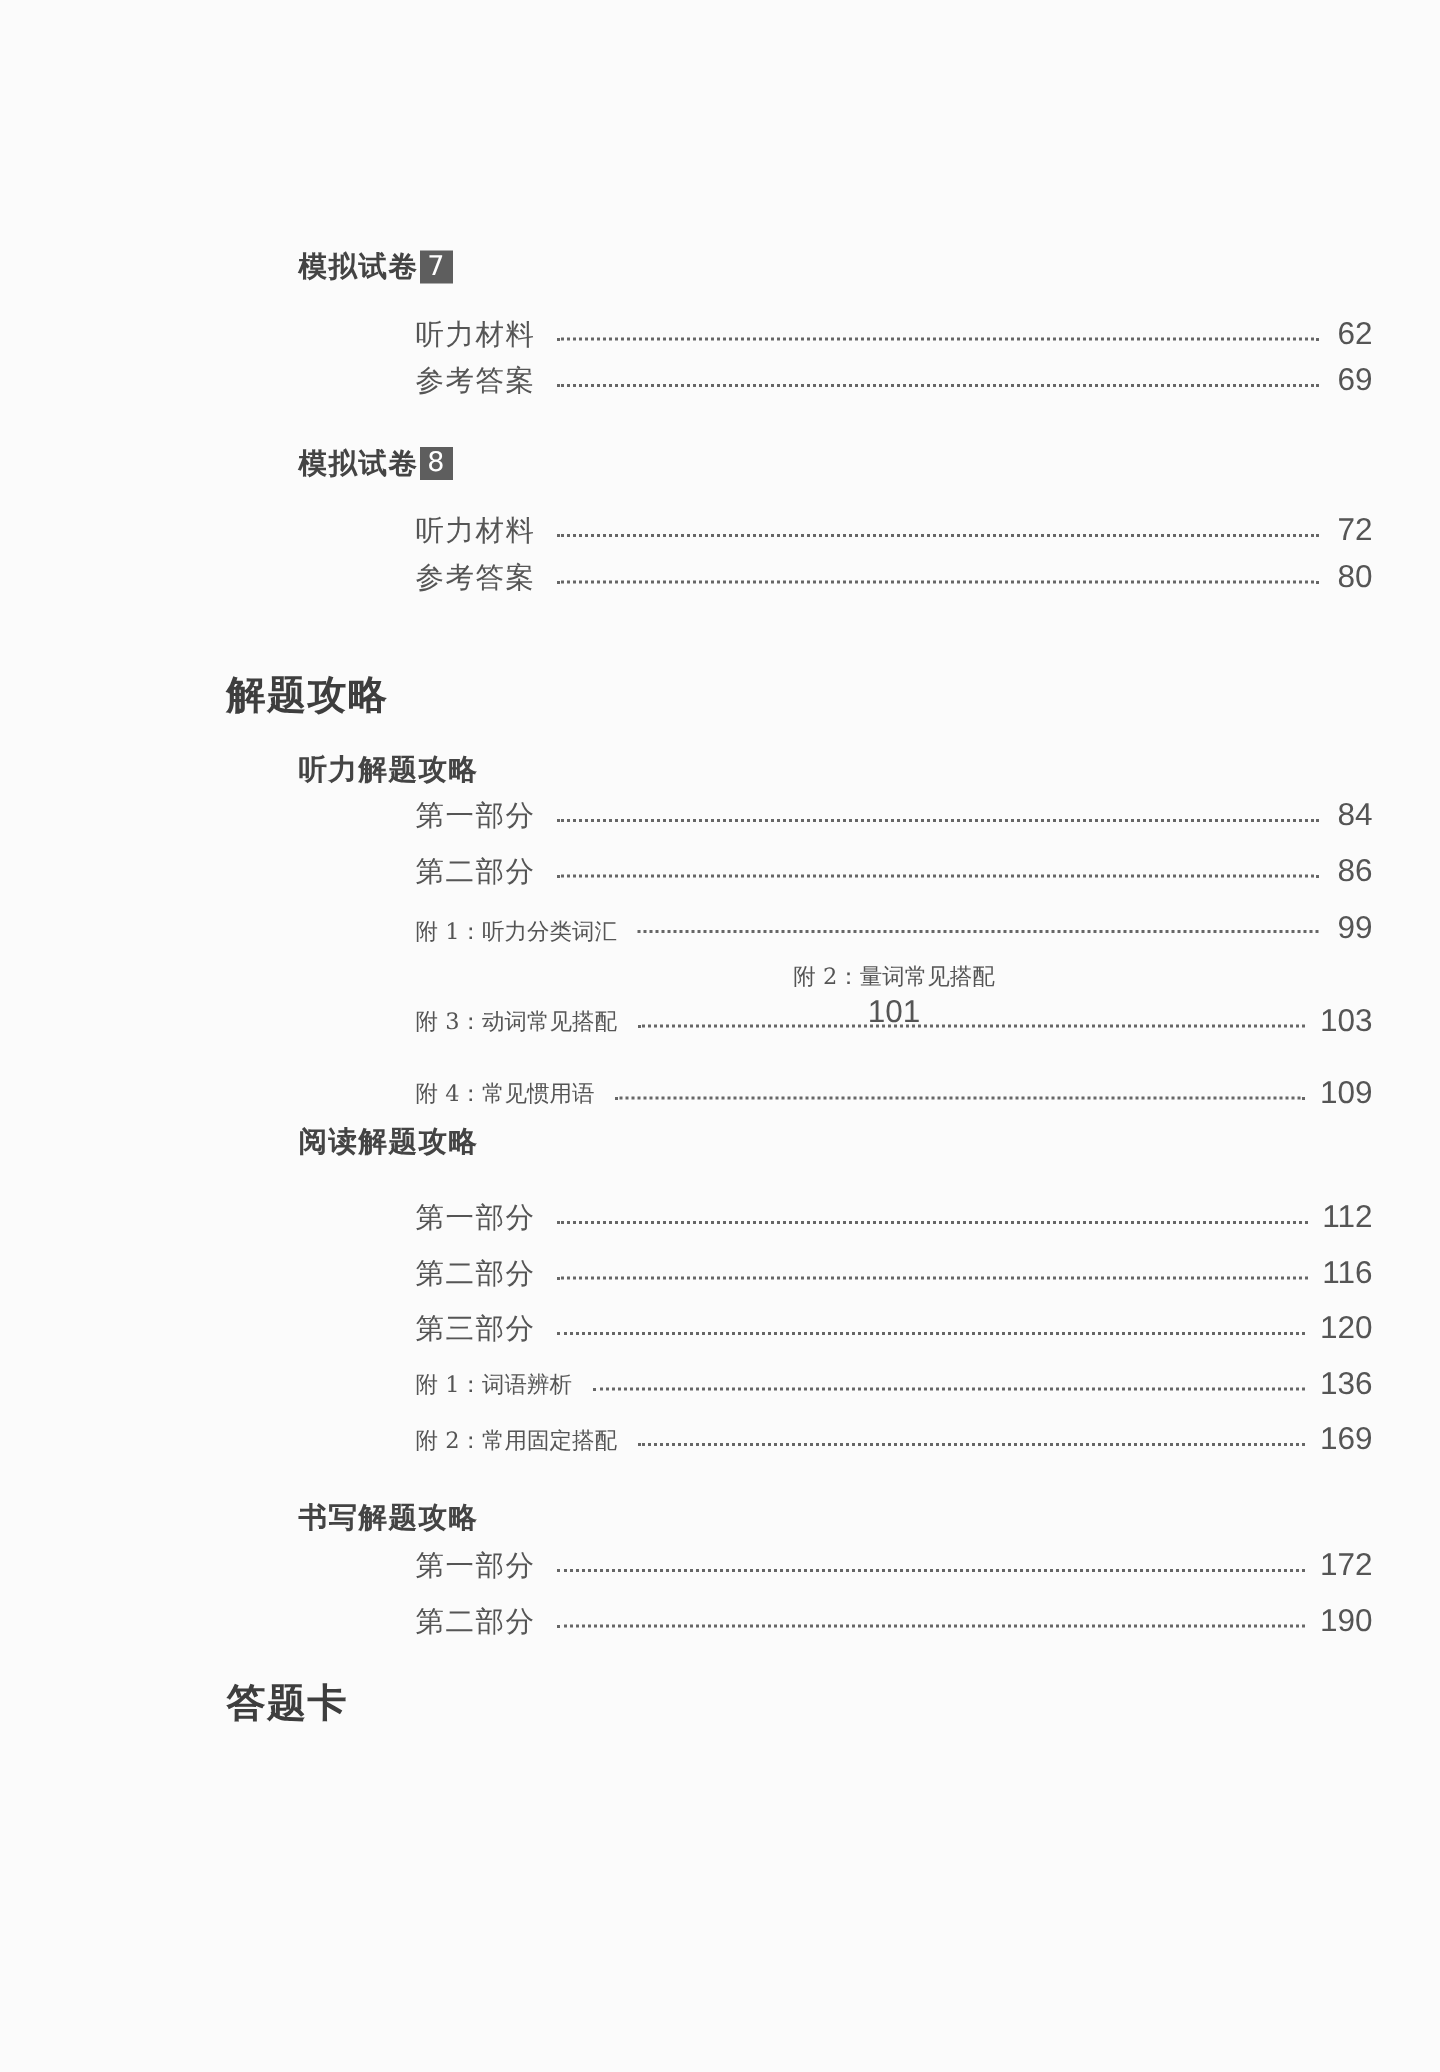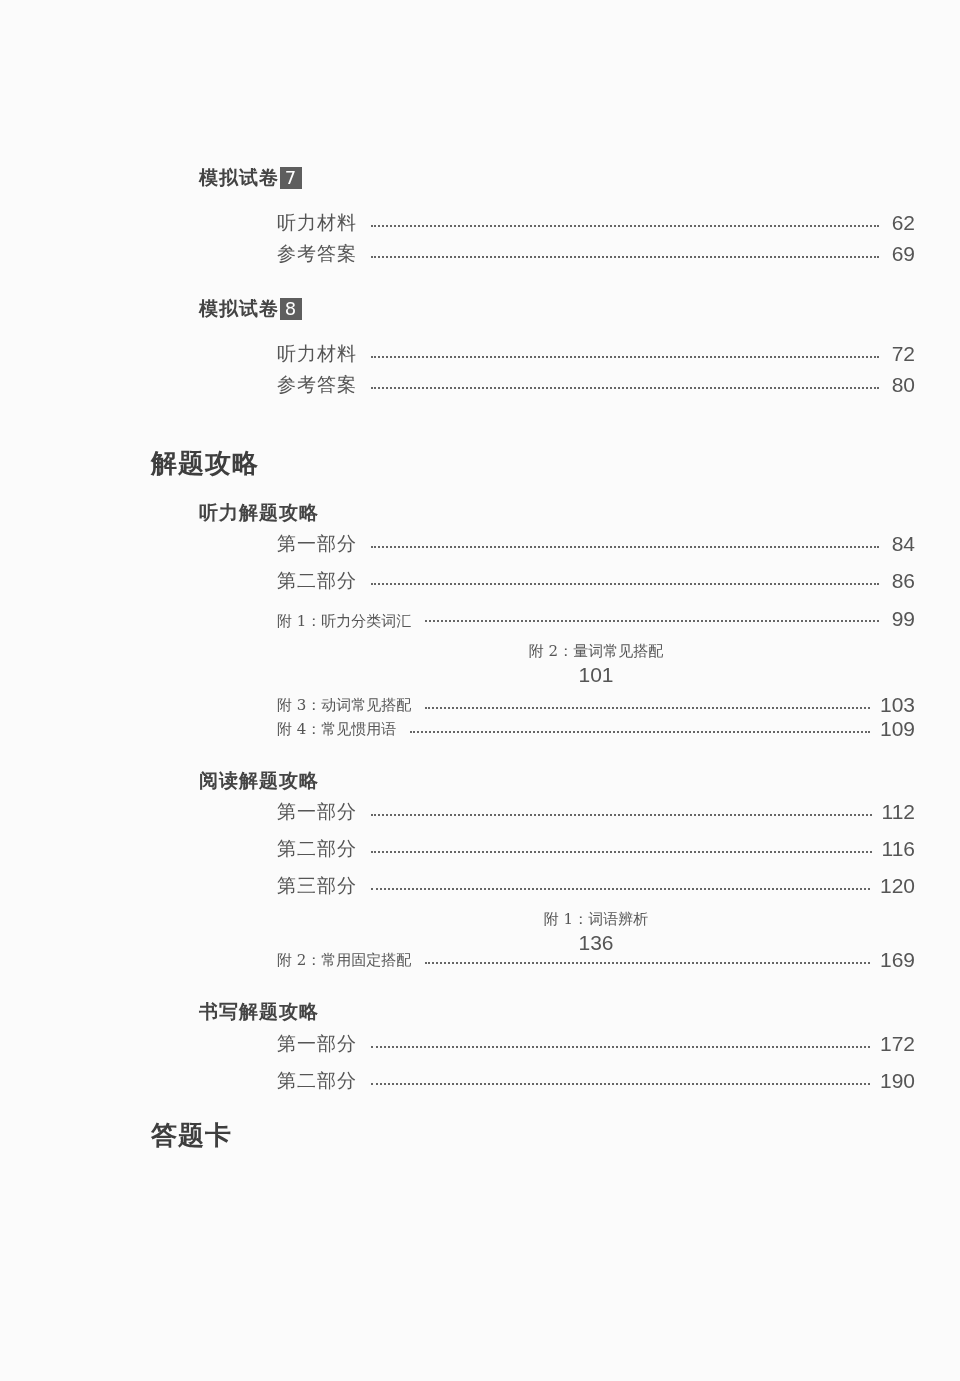--- a/index.html
+++ b/index.html
@@ -140,48 +140,48 @@
   <div class="row small" style="top:605px;align-items:flex-end;">
     <span class="label">附 1：听力分类词汇</span>
     <span class="dots"></span>
     <span class="page-num">99</span>
   </div>
   <div class="row small" style="top:642px;flex-direction:column;">
     <span class="label">附 2：量词常见搭配</span>
     <span class="dots"></span>
     <span class="page-num">101</span>
   </div>
-  <div class="row small" style="top:692px;">
+  <div class="row small" style="top:668px;">
     <span class="label">附 3：动词常见搭配</span>
     <span class="dots"></span>
     <span class="page-num">103</span>
   </div>
   <div class="row small" style="top:716px;">
     <span class="label">附 4：常见惯用语</span>
     <span class="dots"></span>
     <span class="page-num">109</span>
   </div>
 
-  <div class="h2" style="top:768px;">阅读解题攻略</div>
+  <div class="h2" style="top:748px;">阅读解题攻略</div>
   <div class="row" style="top:799px;">
     <span class="label">第一部分</span>
     <span class="dots"></span>
     <span class="page-num">112</span>
   </div>
   <div class="row" style="top:836px;">
     <span class="label">第二部分</span>
     <span class="dots"></span>
     <span class="page-num">116</span>
   </div>
   <div class="row" style="top:873px;">
     <span class="label">第三部分</span>
     <span class="dots"></span>
     <span class="page-num">120</span>
   </div>
-  <div class="row small" style="top:910px;flex-direction:column;">
+  <div class="row small" style="top:910px;">
     <span class="label">附 1：词语辨析</span>
     <span class="dots"></span>
     <span class="page-num">136</span>
   </div>
   <div class="row small" style="top:947px;">
     <span class="label">附 2：常用固定搭配</span>
     <span class="dots"></span>
     <span class="page-num">169</span>
   </div>
 

